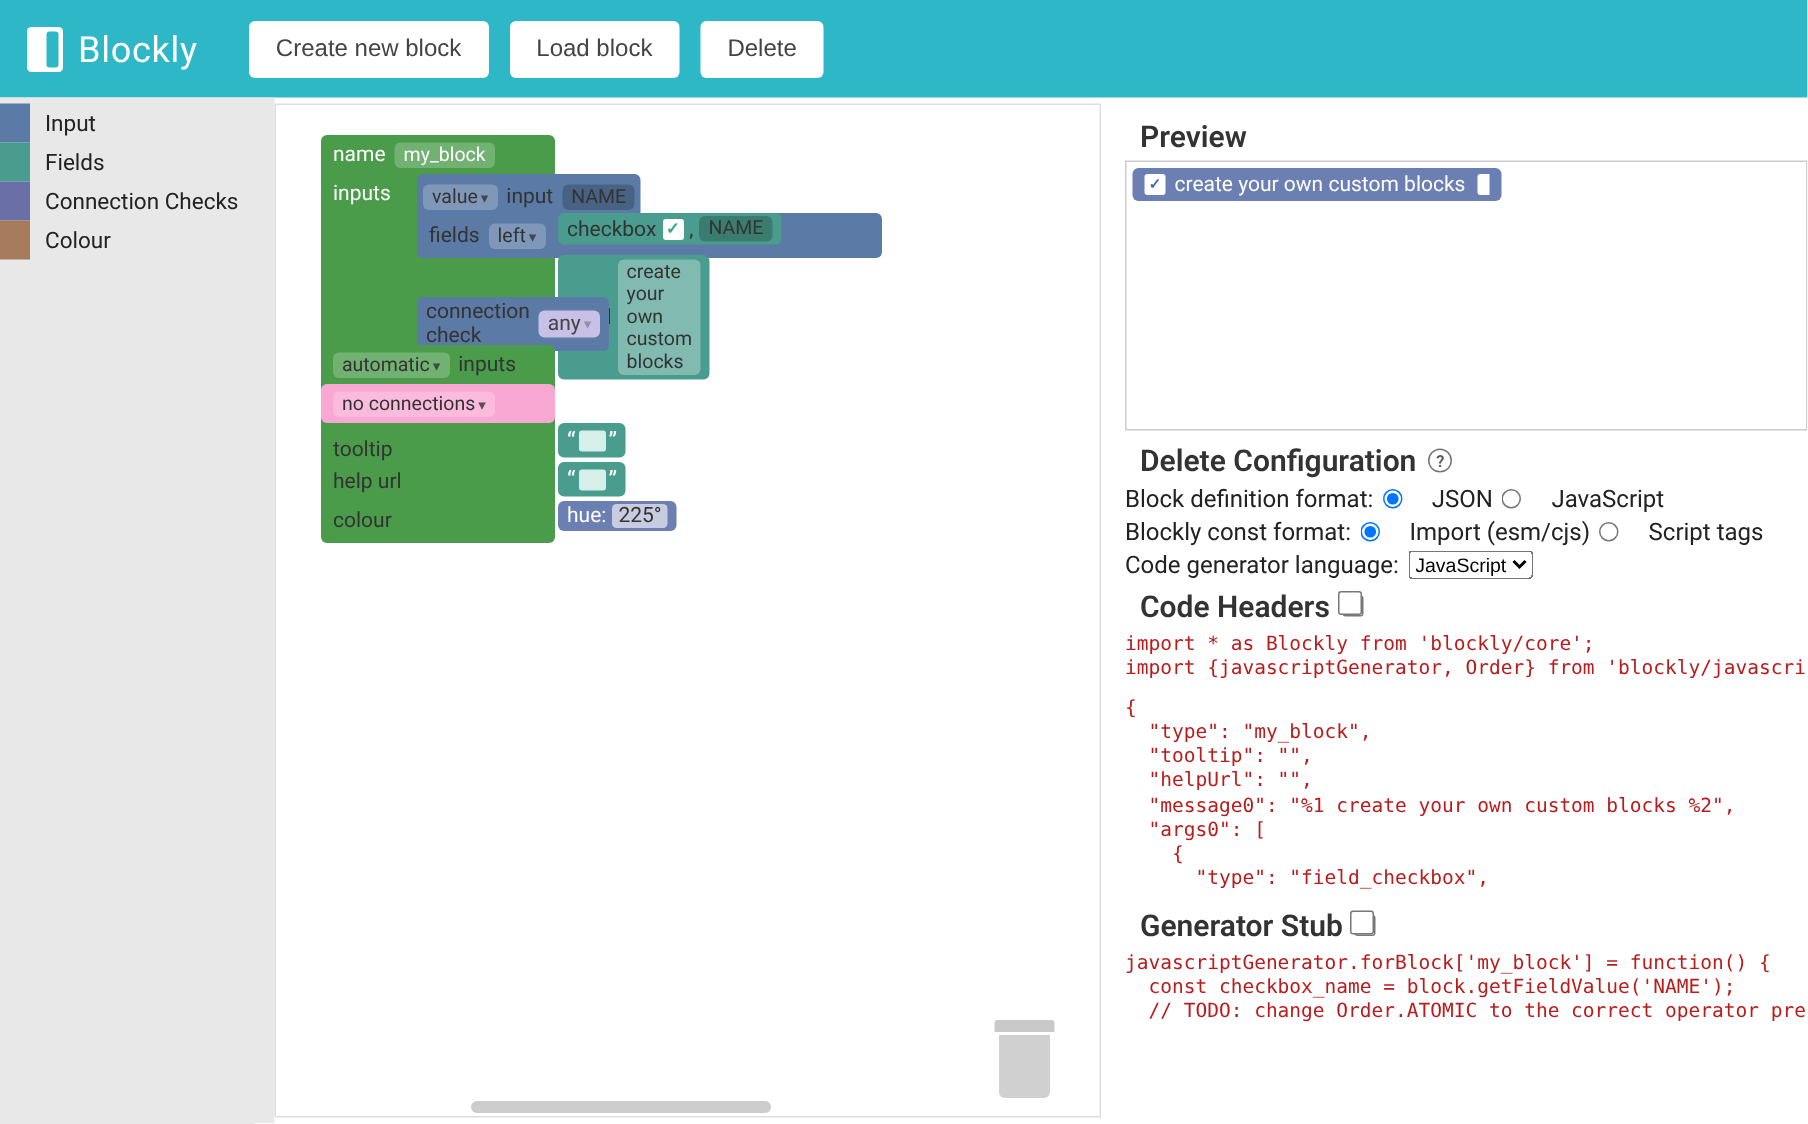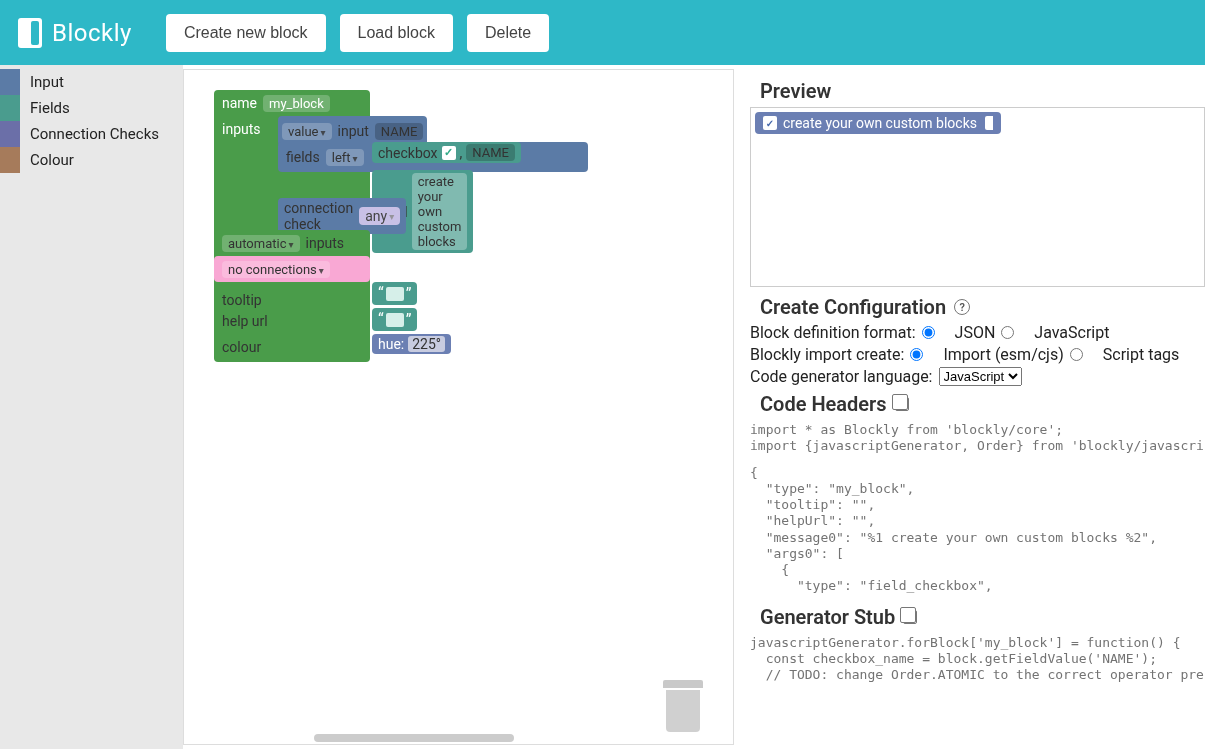--- a/index.html
+++ b/index.html
@@ -77,21 +77,21 @@
 
   .preview-box { border: 1px solid #ccc; height: 180px; margin: 0 0 8px 0; padding: 4px; }
   .prev-blk { display: inline-flex; align-items: center; background: #6b7fb3; color: #fff; border-radius: 4px; padding: 3px 8px; gap: 6px; font-size: 14px; position: relative; }
   .prev-chk { width: 14px; height: 14px; background: #fff; border-radius: 2px; display: inline-flex; align-items: center; justify-content: center; color: #46a; font-size: 10px; font-weight: bold; }
   .prev-tail { width: 8px; height: 14px; background: #fff; margin-left: 2px; border-radius: 2px 0 0 2px; display:inline-block;}
 
   .cfg-row { font-size: 16px; color: #222; margin: 3px 0 3px 0; display: flex; align-items: center; gap: 6px; }
   .cfg-row label { display: inline-flex; align-items: center; gap: 20px; }
   select { font-size: 13px; }
 
-  pre.code { font-family: ui-monospace, "SF Mono", Menlo, Consolas, monospace; font-size: 13px; line-height: 1.25; color: #737373; white-space: pre; overflow: hidden; margin: 6px 0 10px 0; }
+  pre.code { font-family: ui-monospace, "SF Mono", Menlo, Consolas, monospace; font-size: 13px; line-height: 1.25; color: #b91c1c; white-space: pre; overflow: hidden; margin: 6px 0 10px 0; }
 
 </style>
 </head>
 <body>
 
 <div class="header">
   <div class="logo">
     <div class="logo-icon"></div>
     <span class="logo-text">Blockly</span>
   </div>
@@ -221,36 +221,36 @@
     <div class="sec-title">Preview</div>
     <div class="preview-box">
       <div class="prev-blk">
         <span class="prev-chk">✓</span>
         <span>create your own custom blocks</span>
         <span class="prev-tail"></span>
       </div>
     </div>
 
     <div class="sec-title">
-      <span>Create Configuration</span>
+      <span>Delete Configuration</span>
       <span class="help-icon">?</span>
     </div>
     <div class="cfg-row">
       <span>Block definition format:</span>
       <label>
           <input type="radio" checked="" style=""> 
           <span>JSON</span>
         </label>
       <label>
           <input type="radio" style=""> 
           <span>JavaScript</span>
         </label>
     </div>
     <div class="cfg-row">
-      <span>Blockly import create:</span>
+      <span>Blockly const format:</span>
       <label>
           <input type="radio" checked="" style=""> 
           <span>Import (esm/cjs)</span>
         </label>
       <label>
           <input type="radio" style=""> 
           <span>Script tags</span>
         </label>
     </div>
     <div class="cfg-row">

